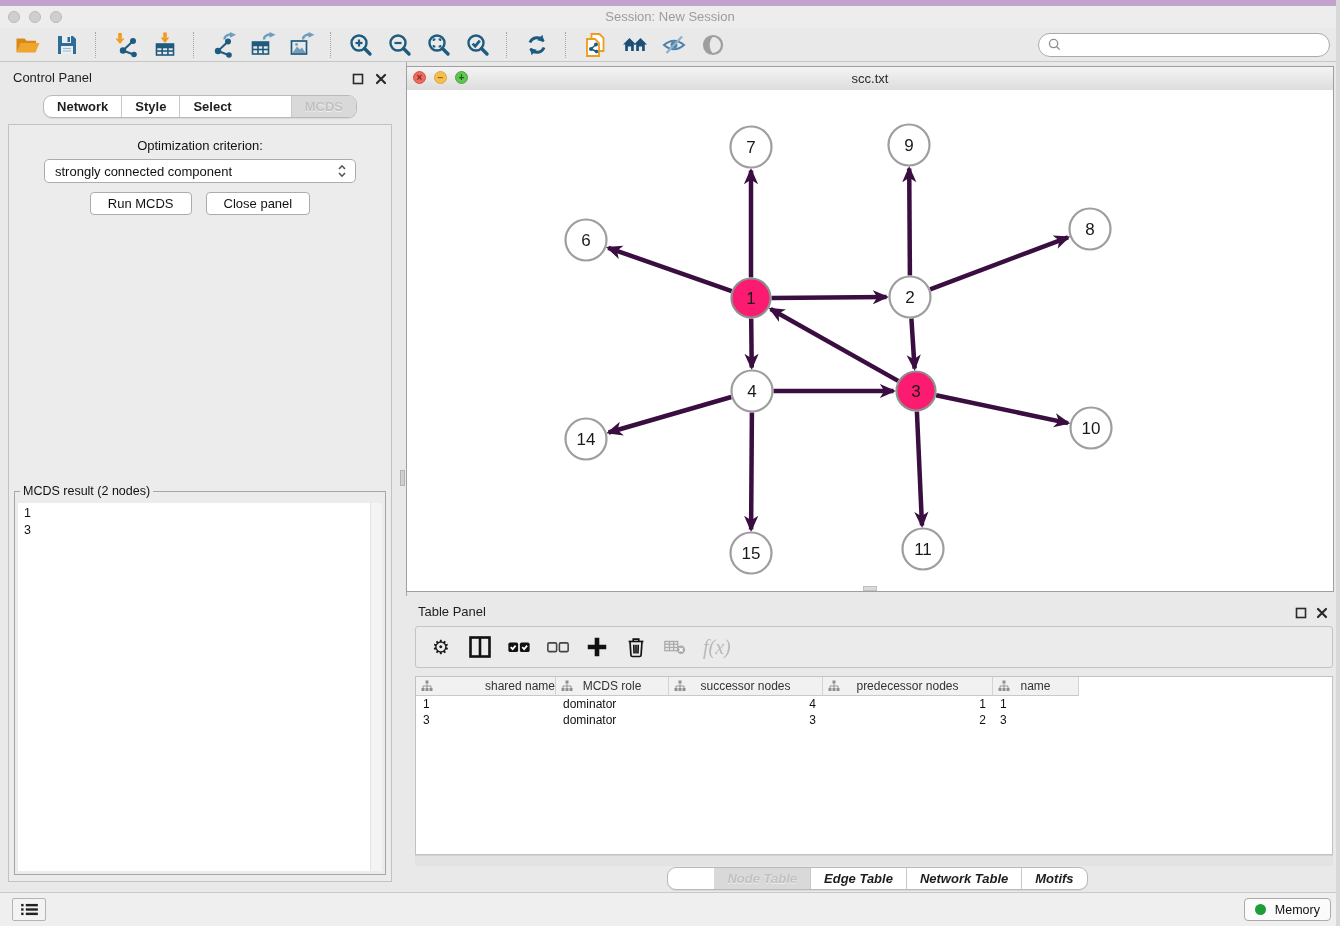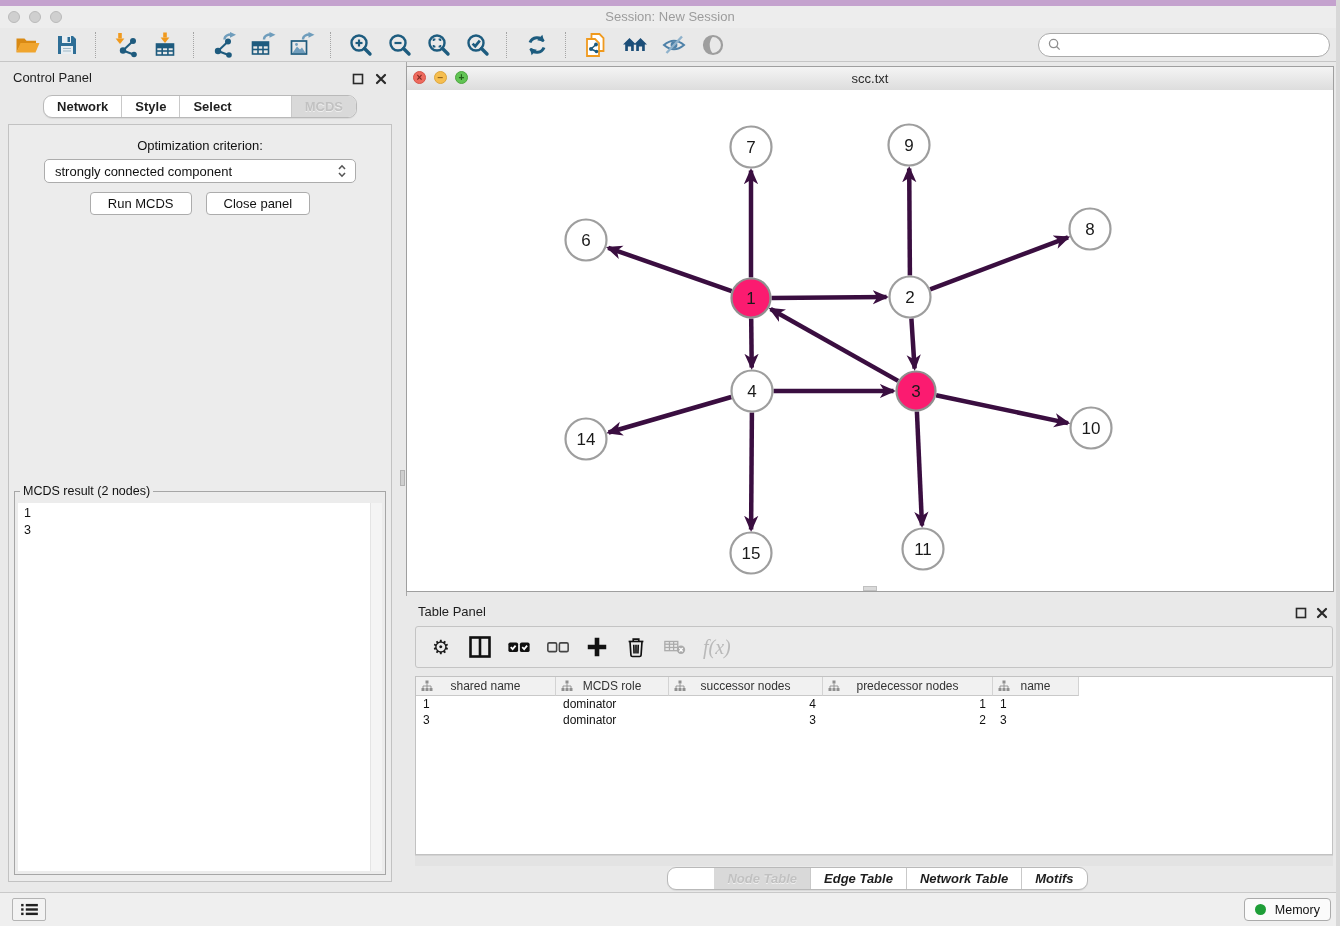--- a/index.html
+++ b/index.html
@@ -470,21 +470,21 @@
               <line x1="11.5" y1="7" x2="11.5" y2="17"></line>
             </g>
             <circle cx="19.5" cy="16" r="4.5" fill="#ABABAB"></circle>
             <path d="M17.7 14.2 l3.6 3.6 M21.3 14.2 l-3.6 3.6" stroke="#FFF" stroke-width="1.5"></path>
           </svg>
         </span>
         <span class="tp-icon tp-fx">f(x)</span>
       </div>
     <div class="table-wrap">
       <div id="table-header" class="thead">
-          <div class="th" style="width: 140px;">
+          <div class="th" style="width: 140px; justify-content: flex-end;">
             <span class="tree-icon"><svg viewBox="0 0 12 12">
                 <g fill="#8F8F8F">
                   <rect x="4.5" y="0.5" width="3" height="3"></rect>
                   <rect x="0.5" y="8" width="3" height="3"></rect>
                   <rect x="4.5" y="8" width="3" height="3"></rect>
                   <rect x="8.5" y="8" width="3" height="3"></rect>
                 </g>
                 <g stroke="#8F8F8F" fill="none" stroke-width="0.9">
                   <path d="M6 3.5 V8 M2 8 V6 H10 V8"></path>
                 </g>

